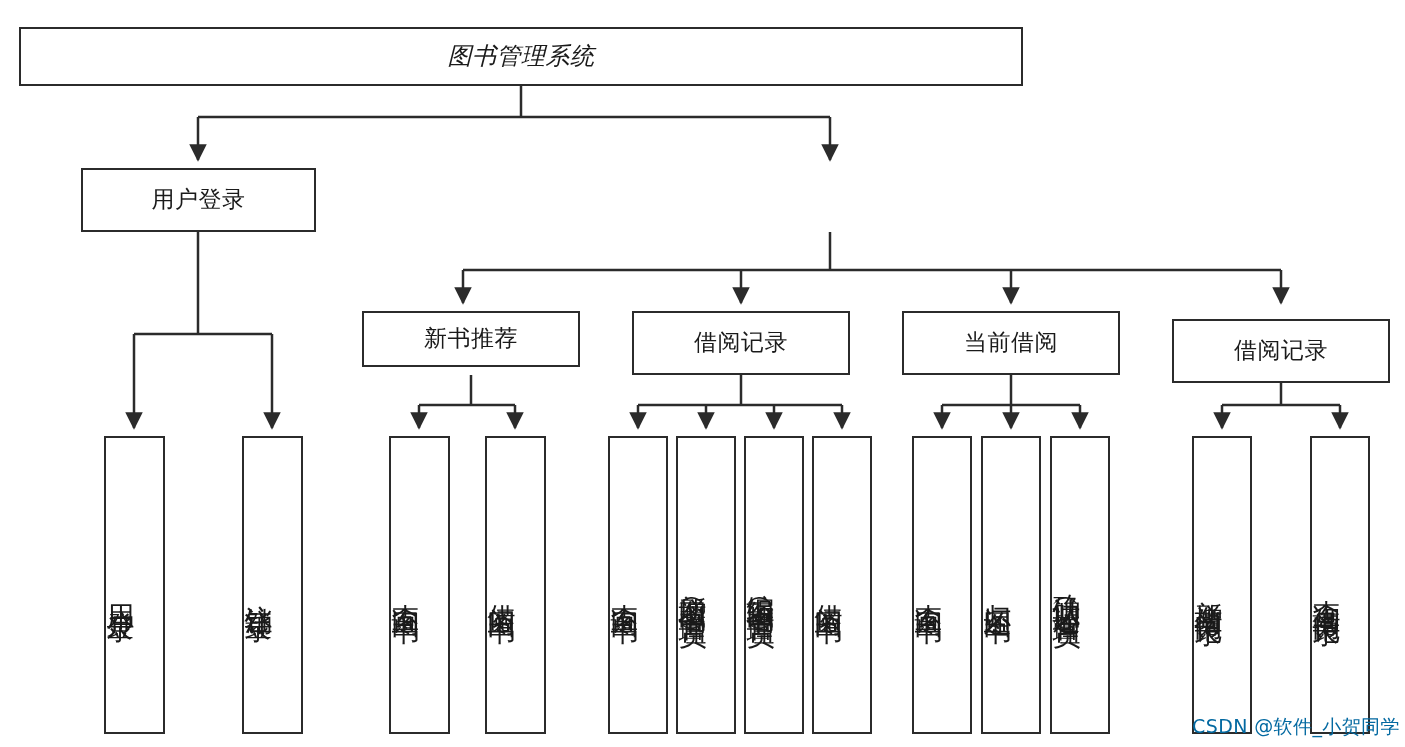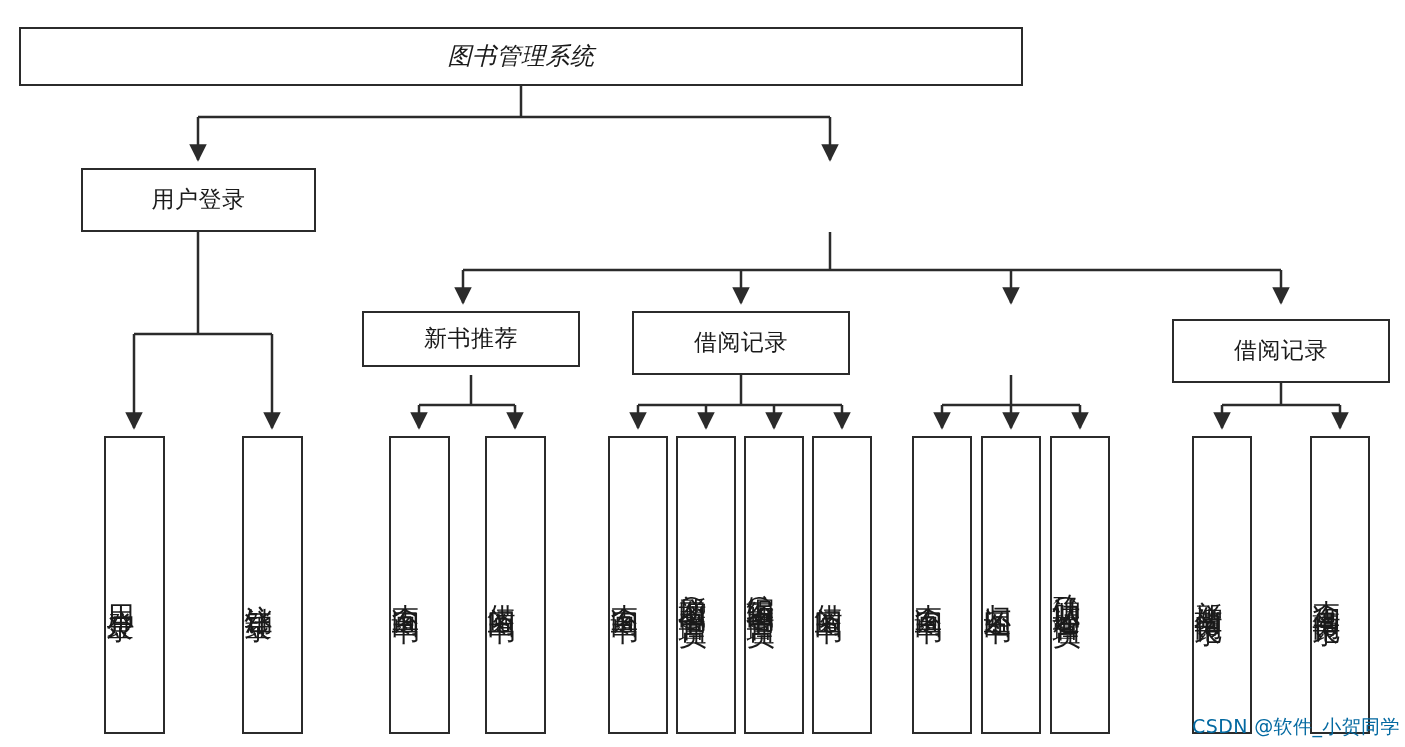--- a/index.html
+++ b/index.html
@@ -134,20 +134,23 @@
 
 
   <div class="node horizontal" style="left:362px; top:311px; width:218px; height:56px;">
     <span class="label">新书推荐</span>
   </div>
 
   <div class="node horizontal" style="left:632px; top:311px; width:218px; height:64px;">
     <span class="label">借阅记录</span>
   </div>
 
+  <div class="node horizontal" style="left:902px; top:311px; width:218px; height:64px;">
+    <span class="label">当前借阅</span>
+  </div>
 
   <div class="node horizontal" style="left:1172px; top:311px; width:218px; height:64px;margin-top:8px;">
     <span class="label">借阅记录</span>
   </div>
 
   <div class="node vertical" style="left:104px; top:436px; width:61px; height:298px;">
     <span class="label">用户登录</span>
   </div>
 
   <div class="node vertical" style="left:242px; top:436px; width:61px; height:298px;">

